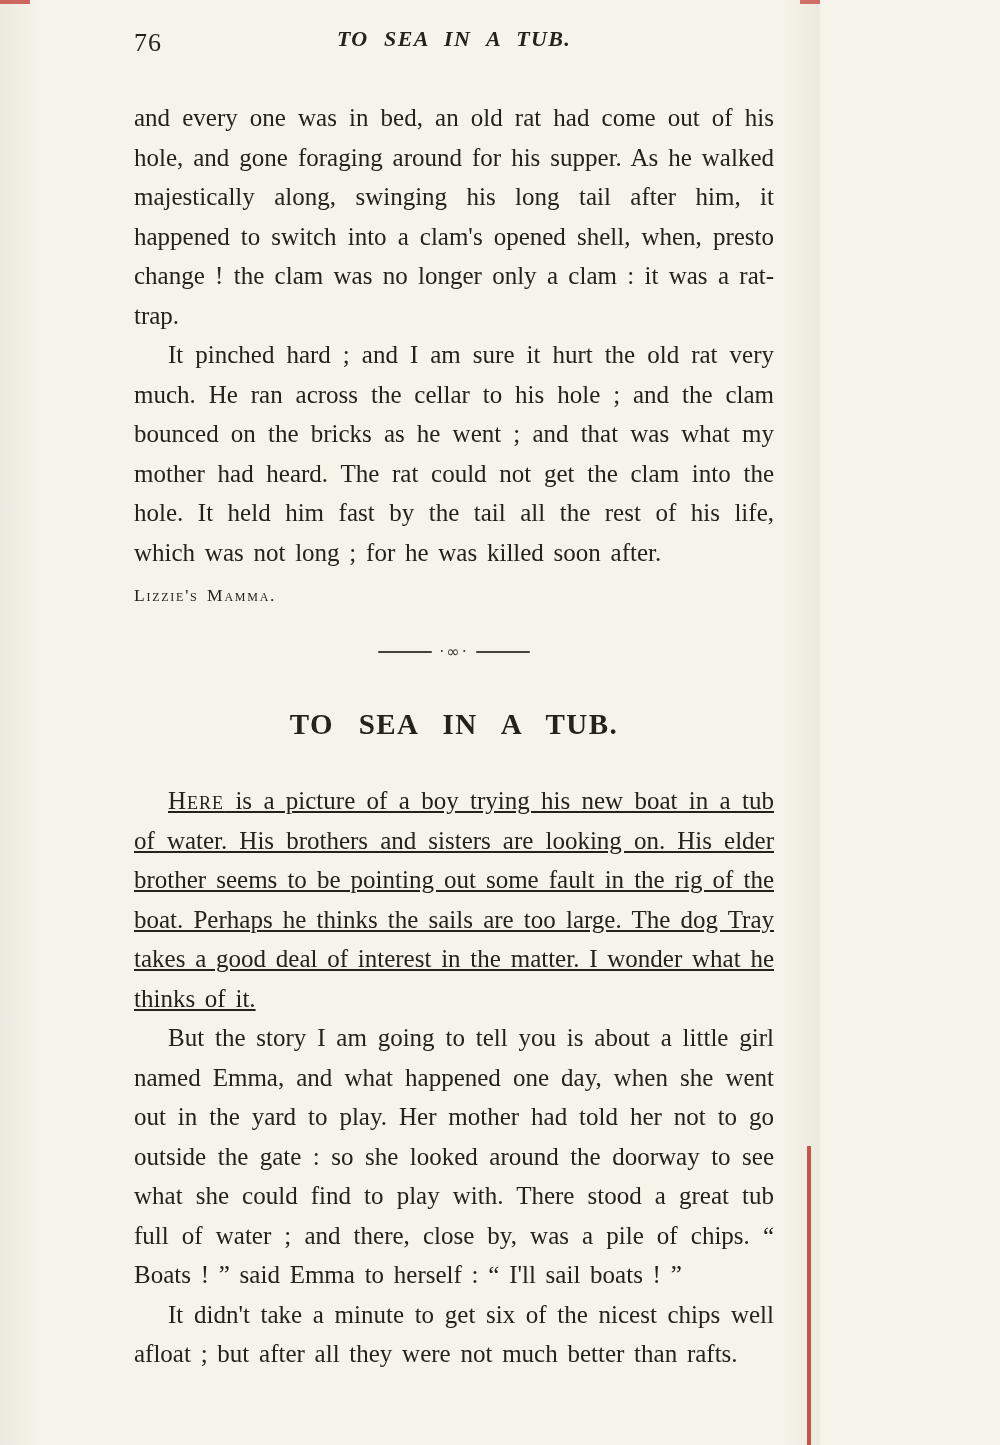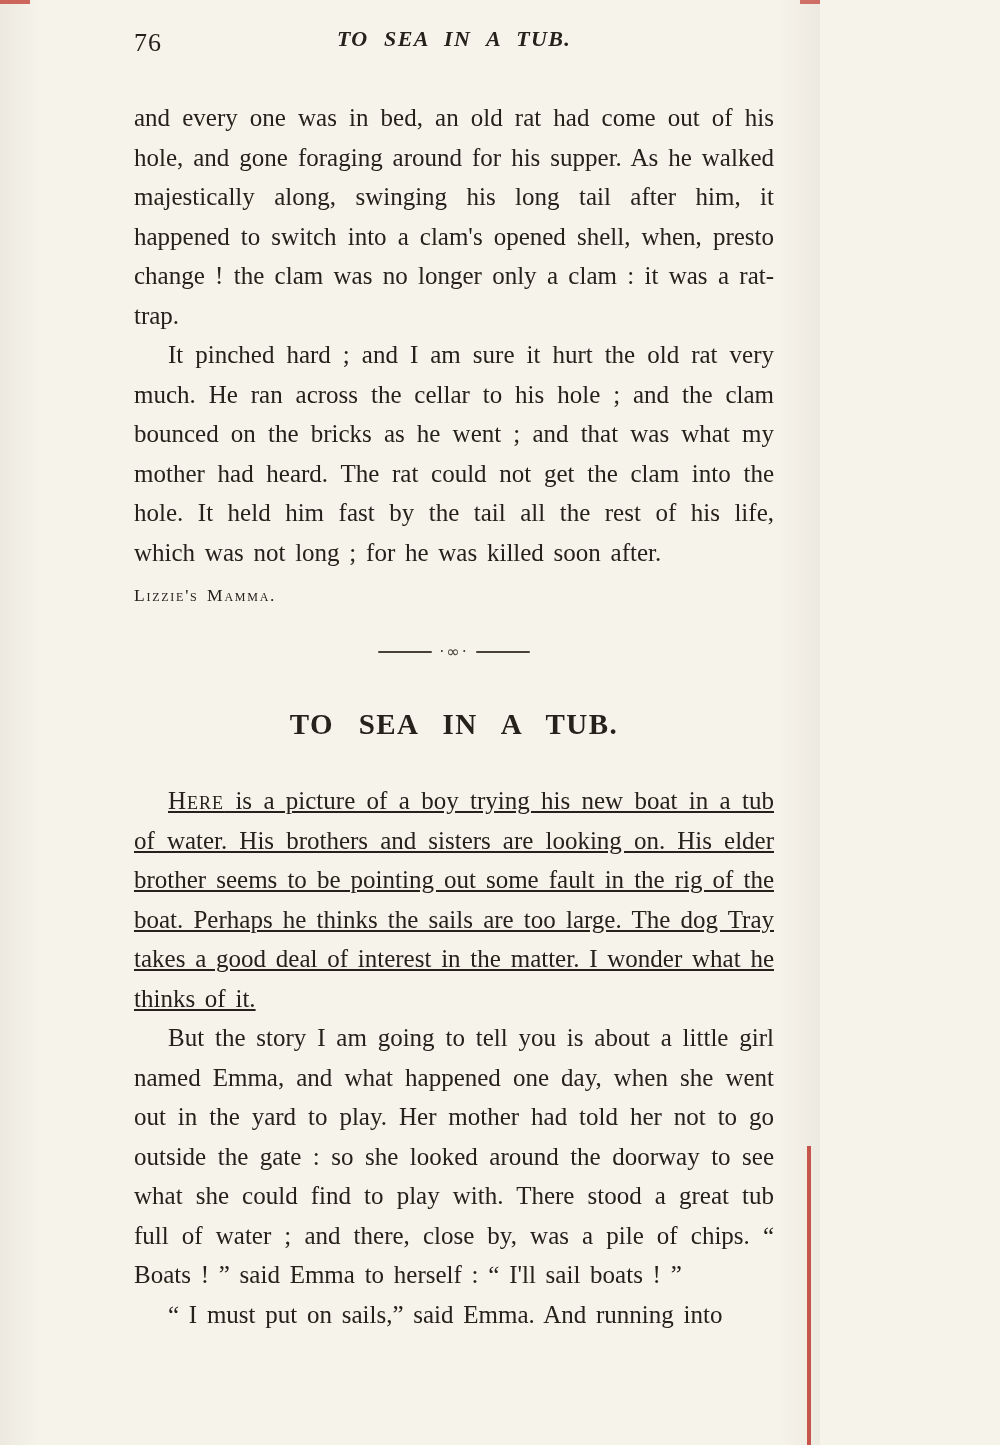--- a/index.html
+++ b/index.html
@@ -164,18 +164,18 @@
         <span class="ornament">·∞·</span>
         <span class="rule"></span>
       </div>
 
       <h1 class="story-title">TO SEA IN A TUB.</h1>
 
       <p class="indent opening"><span class="lead-smallcaps">Here</span><span> is a picture of a boy trying his new boat in a tub of water.  His brothers and sisters are looking on.  His elder brother seems to be pointing out some fault in the rig of the boat.  Perhaps he thinks the sails are too large.  The dog Tray takes a good deal of interest in the matter.  I wonder what he thinks of it.</span></p>
 
       <p class="indent">But the story I am going to tell you is about a little girl named Emma, and what happened one day, when she went out in the yard to play.  Her mother had told her not to go outside the gate :  so she looked around the doorway to see what she could find to play with.  There stood a great tub full of water ;  and there, close by, was a pile of chips.  “ Boats ! ” said Emma to herself :  “ I'll sail boats ! ”</p>
 
+      <p class="indent">It didn't take a minute to get six of the nicest chips well afloat ;  but after all they were not much better than rafts.</p>
 
-      <p class="indent">“ I must put on sails,” said Emma.  And running into</p>
 
     </main>
   </div>
 </div>
 
 </body></html>

